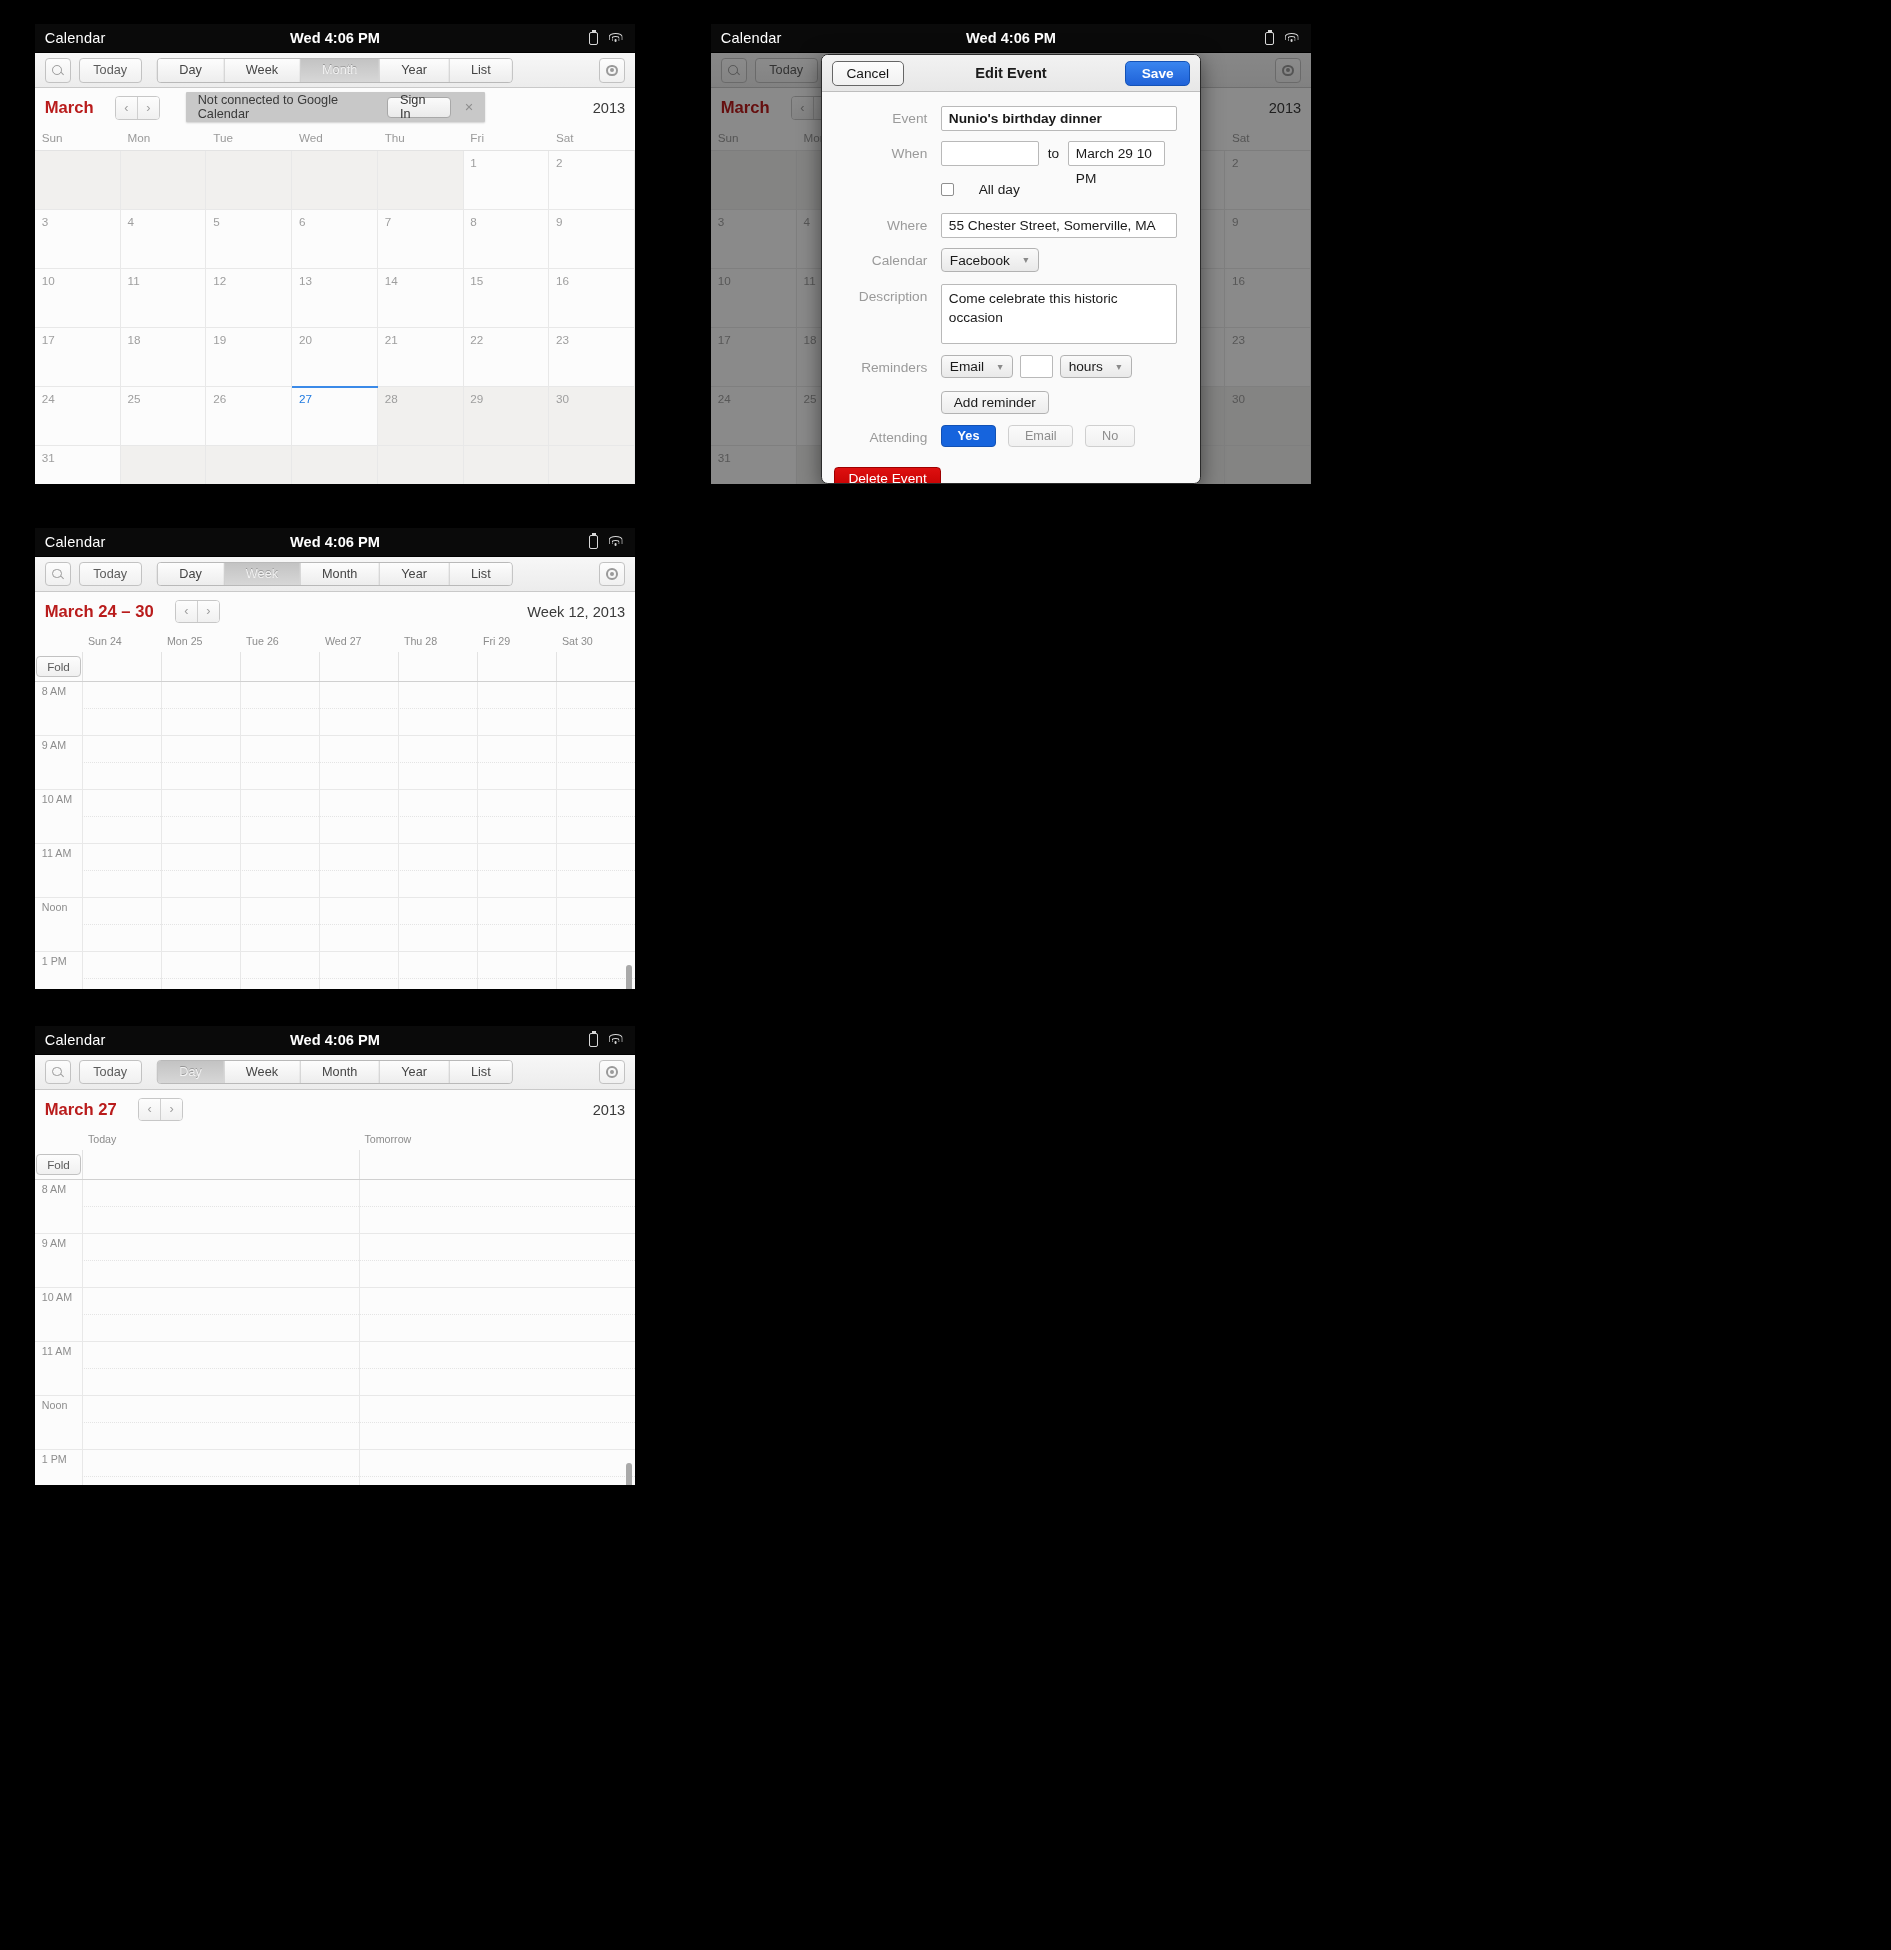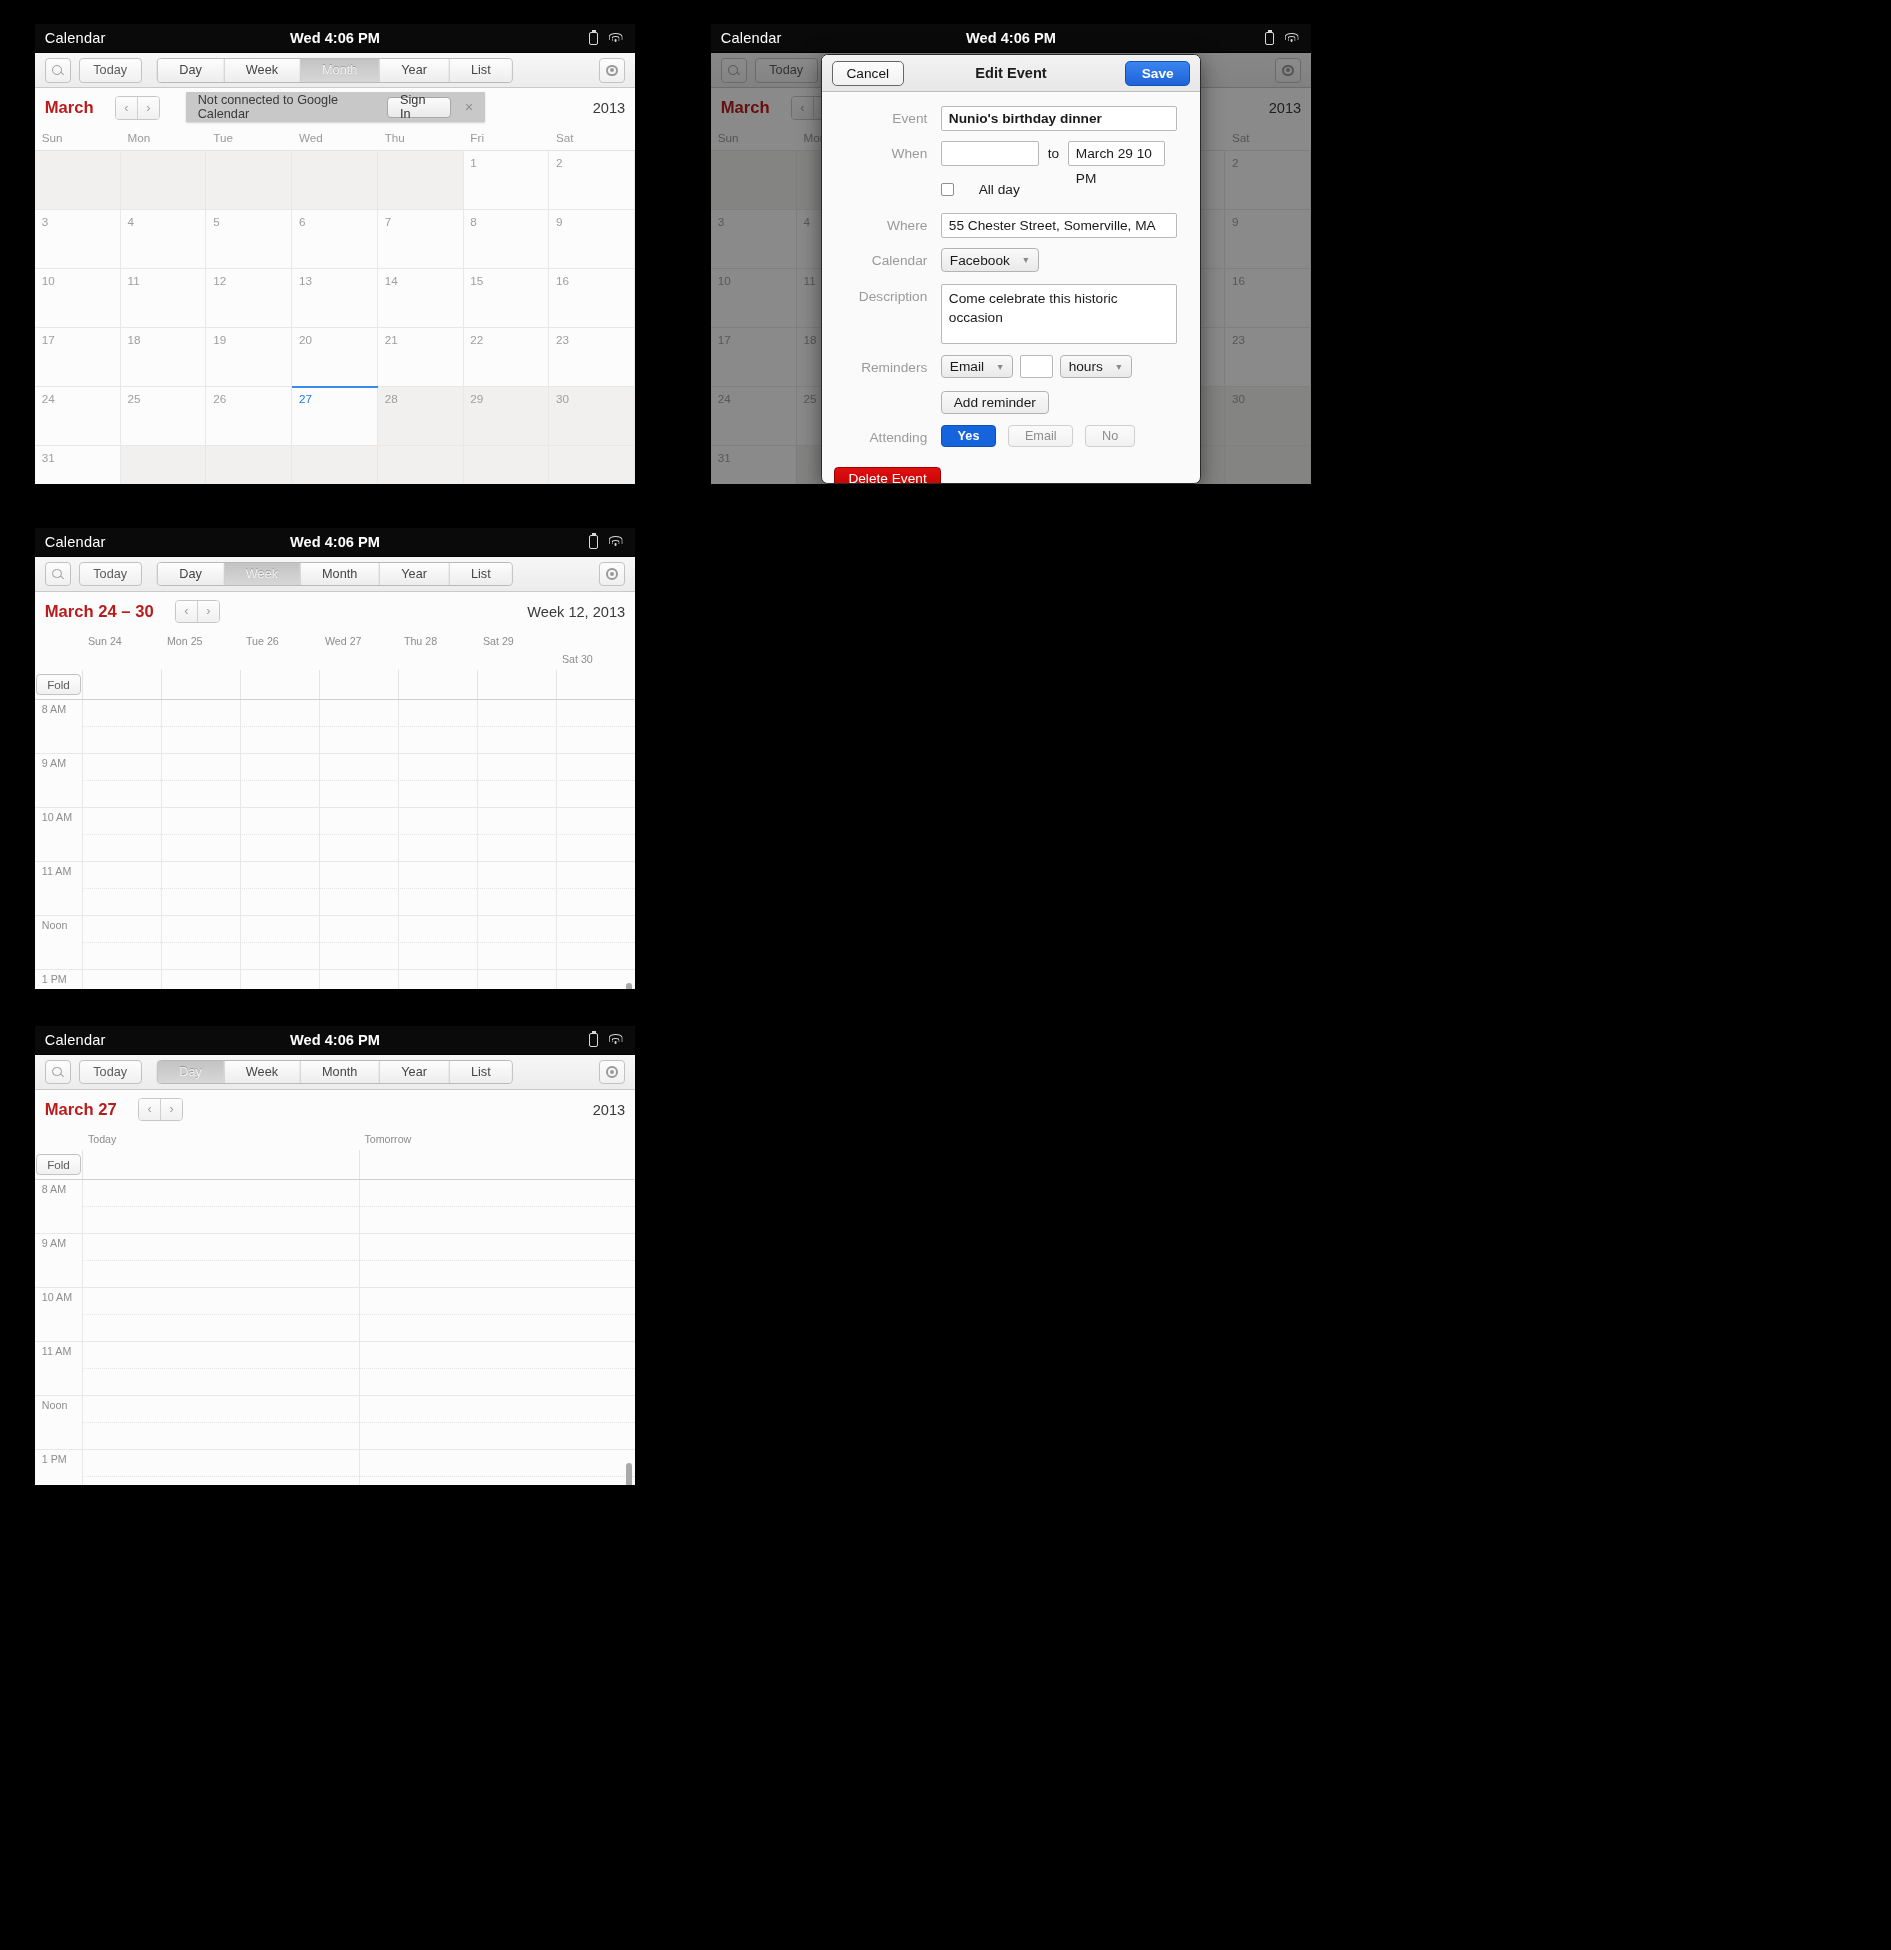--- a/index.html
+++ b/index.html
@@ -470,22 +470,22 @@
       <span class="year">Week 12, 2013</span>
     </div>
     <div class="daycols">
       <div class="gutter"></div>
       <div id="week-colheads" style="display:flex;flex:1;">
           <div class="colhead" style="flex: 1 1 0%;">Sun 24</div>
           <div class="colhead" style="flex: 1 1 0%;">Mon 25</div>
           <div class="colhead" style="flex: 1 1 0%;">Tue 26</div>
           <div class="colhead" style="flex: 1 1 0%;">Wed 27</div>
           <div class="colhead" style="flex: 1 1 0%;">Thu 28</div>
-          <div class="colhead" style="flex: 1 1 0%;">Sat 29</div>
-          <div class="colhead" style="flex: 1 1 0%; margin-top: 18px;">Sat 30</div>
+          <div class="colhead" style="flex: 1 1 0%;">Fri 29</div>
+          <div class="colhead" style="flex: 1 1 0%;">Sat 30</div>
         </div>
     </div>
     <div class="allday">
       <div class="gutter">
         <div class="btn fold">Fold</div>
       </div>
       <div id="week-allday-slots" style="display:flex;flex:1;">
           <div class="slot" style="flex: 1 1 0%;"></div>
           <div class="slot" style="flex: 1 1 0%;"></div>
           <div class="slot" style="flex: 1 1 0%;"></div>

